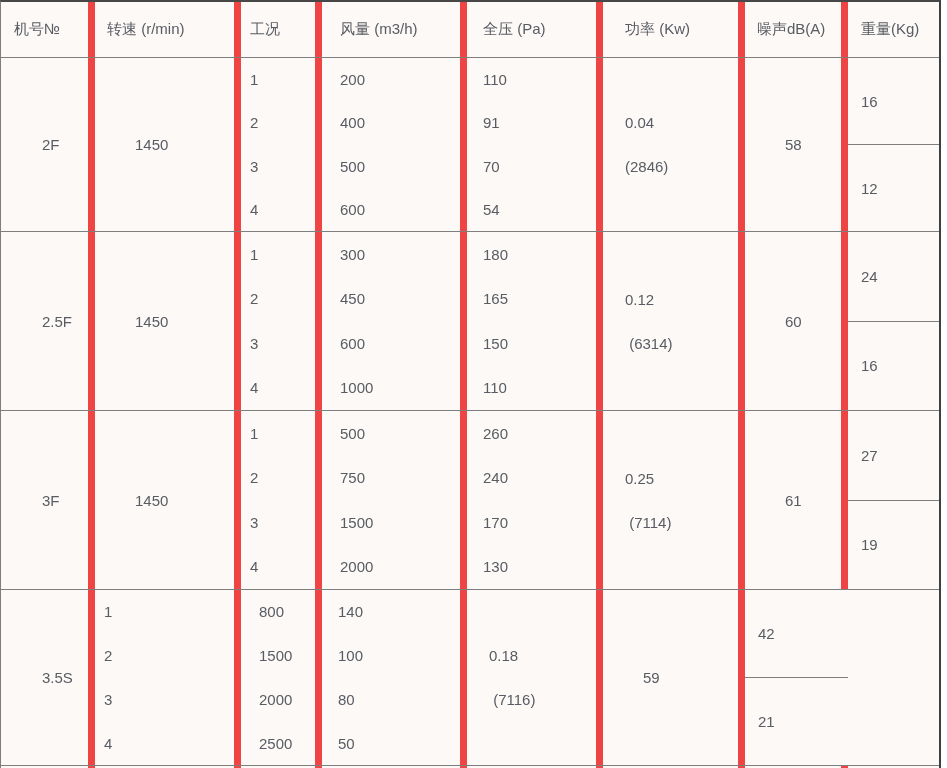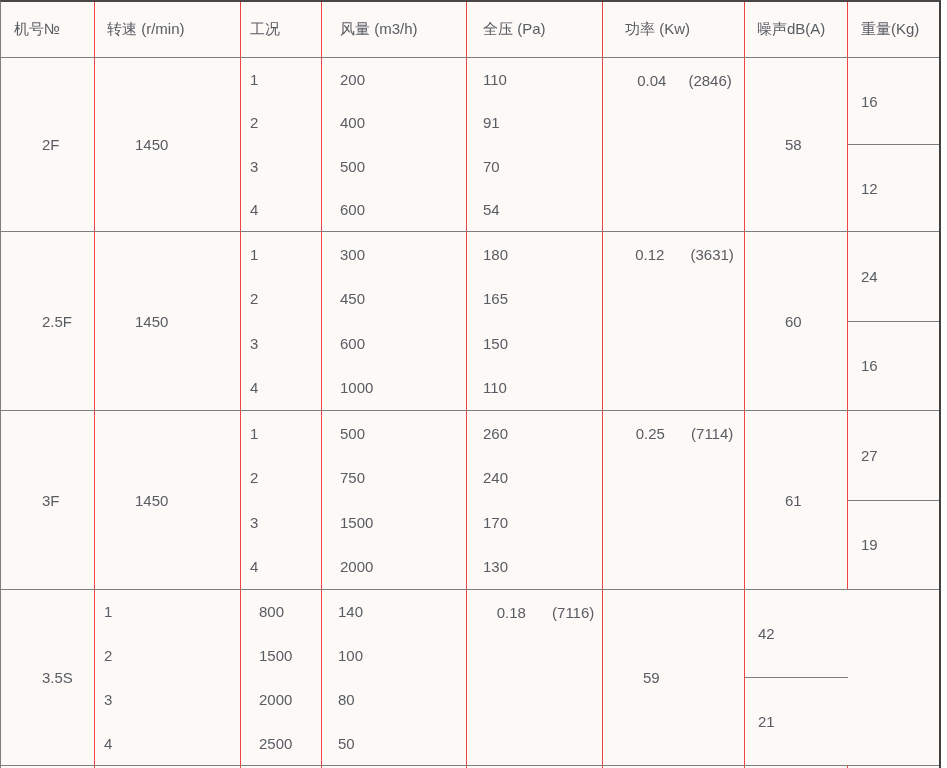--- a/index.html
+++ b/index.html
@@ -21,21 +21,21 @@
     border-right: 2px solid #3f3f3f;
     background: #fcf9f6;
   }
   .grid-row {
     display: grid;
     grid-template-columns: 94px 146px 81px 145px 136px 142px 103px auto;
     border-bottom: 1px solid #7e7e7e;
   }
   .cell {
     box-sizing: border-box;
-    border-right: 1px solid #ef4444;
+    border-right: 7px solid #ef4444;
     overflow: hidden;
   }
   .cell:last-child { border-right: none; }
 
   
   .hdr { height: 55px; }
   .hdr .cell {
     display: flex;
     align-items: center;
   }
@@ -53,21 +53,21 @@
     margin-left: 28px;
   }
   .quad { display: flex; flex-direction: column; }
   .quad .sub {
     flex: 1 1 25%;
     display: flex;
     align-items: center;
   }
   .powercell {
     display: flex;
-    flex-direction: row;
+    flex-direction: column;
     justify-content: center;
   }
   .power-line {
     height: 44px;
     display: flex;
     align-items: center;
     white-space: pre;
   }
   .weightcell { display: flex; flex-direction: column; }
   .w-half {
@@ -151,21 +151,21 @@
       <div class="sub p-volume">1000</div>
     </div>
     <div class="cell quad">
       <div class="sub p-pressure">180</div>
       <div class="sub p-pressure">165</div>
       <div class="sub p-pressure">150</div>
       <div class="sub p-pressure">110</div>
     </div>
     <div class="cell powercell">
       <div class="power-line p-power">0.12</div>
-      <div class="power-line p-power"> (3631)</div>
+      <div class="power-line p-power"> (6314)</div>
     </div>
     <div class="cell single p-noise">60</div>
     <div class="cell weightcell">
       <div class="w-half first p-weight">24</div>
       <div class="w-half p-weight">16</div>
     </div>
   </div>
 
   <div class="grid-row b3">
     <div class="cell single p-model">3F</div>

